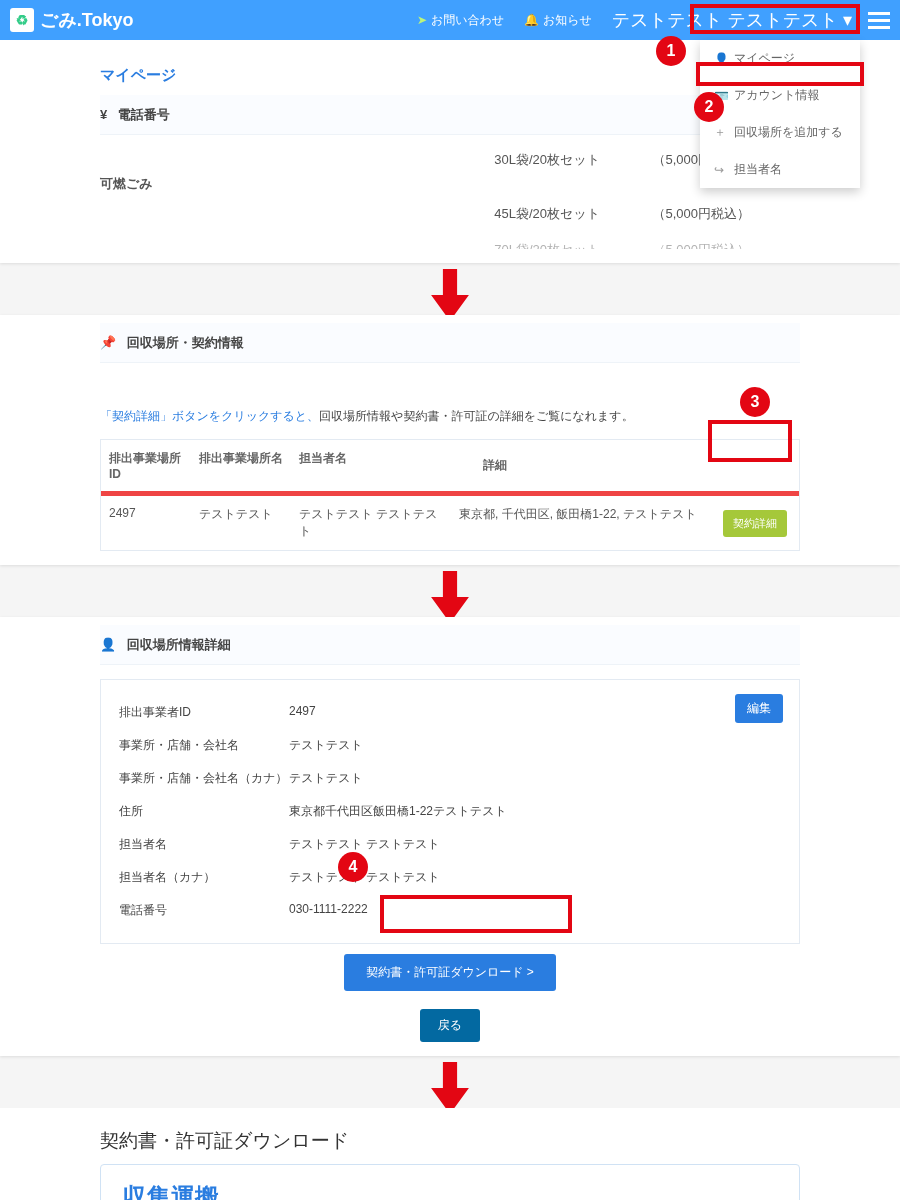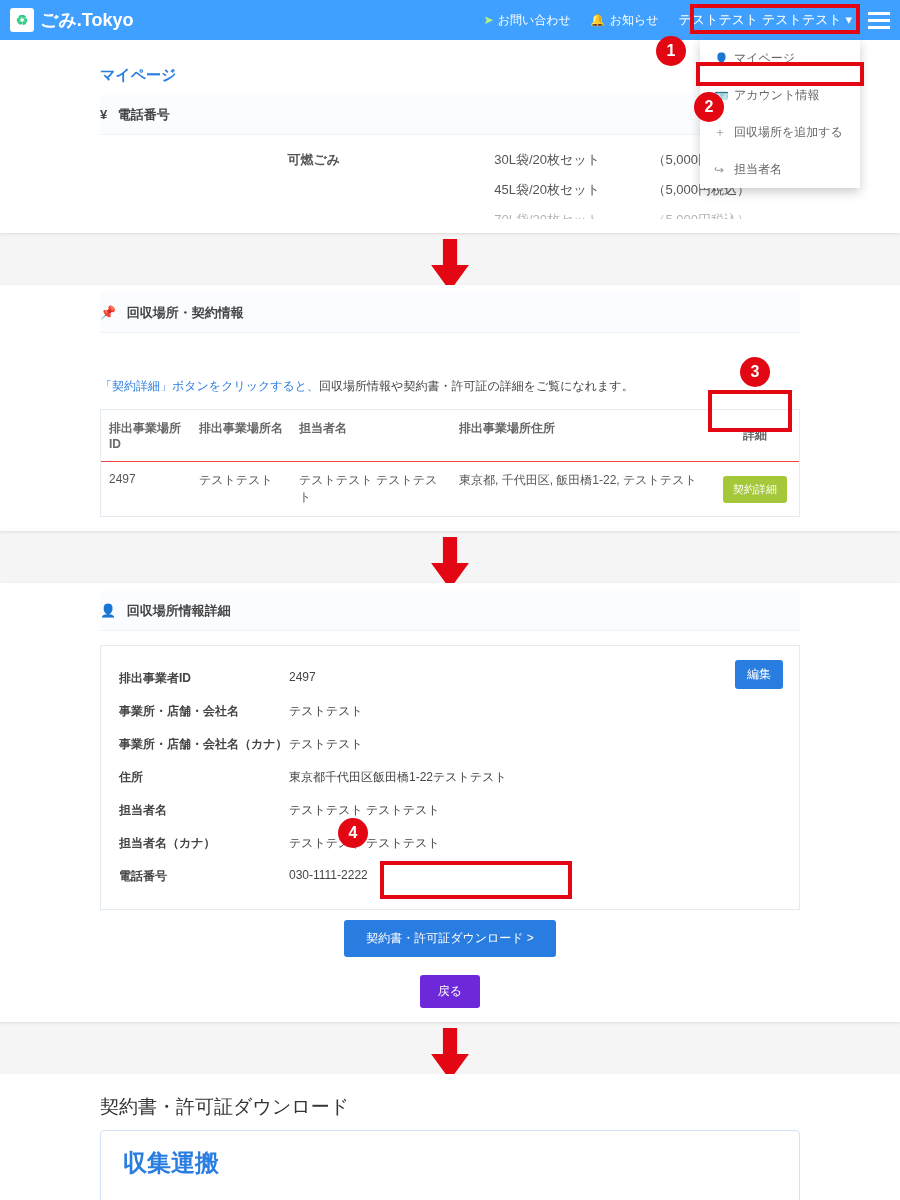--- a/index.html
+++ b/index.html
@@ -4,61 +4,61 @@
 <style>
 * { margin: 0; padding: 0; box-sizing: border-box; font-family: "Hiragino Sans", "Meiryo", sans-serif; }
 body { background: #f5f5f5; width: 900px; margin: 0 auto; }
 
 
 .topbar { background:#40a0ff; height:40px; display:flex; align-items:center; color:#fff; padding:0 10px; position:relative;}
 .logo-box { display:flex; align-items:center; gap:6px; font-size:18px; font-weight:600;}
 .logo-icon { width:24px; height:24px; background:#fff; border-radius:3px; display:flex; align-items:center; justify-content:center; color:#3c8; font-size:14px;}
 .topbar-spacer{flex:1;}
 .topbar-link{font-size:12px; margin:0 10px; display:flex; align-items:center; gap:4px; cursor:pointer;}
-.topbar-user{font-size:13px; padding:4px 10px; cursor:pointer;}
+.topbar-user{font-size:18px; padding:4px 10px; cursor:pointer;}
 .hamburger{margin-left:6px; cursor:pointer;}
 .hamburger div{width:22px;height:3px;background:#fff;margin:4px 0;}
 
 .dropdown{position:absolute; right:40px; top:40px; background:#fff; width:160px; box-shadow:0 4px 10px rgba(0,0,0,.2); z-index:100;}
 .dropdown-item{padding:10px 14px; font-size:12px; color:#666; cursor:pointer; display:flex; align-items:center; gap:8px;}
 .dropdown-icon{width:12px; color:#999;}
 
 .panel{background:#fff; margin:0 0 12px 0; box-shadow:0 1px 3px rgba(0,0,0,.1);}
 .panel-inner{padding:8px 100px 14px;}
 .mypage-title{color:#2a7de0; font-weight:600; font-size:15px; padding:18px 0 10px 0;}
 
 .section-head{background:#fafcff; border-bottom:1px solid #eef3f8; padding:10px 0;}
 .section-head span{font-weight:700; font-size:13px; color:#444;}
 .section-icon{color:#2a7de0; margin-right:6px;}
 
 .price-row{display:flex; font-size:13px; color:#555; padding:6px 0;}
-.price-name{width:240px; text-align:right; font-weight:600;}
+.price-name{width:240px; text-align:left; font-weight:600;margin-top:24px;}
 .price-spec{width:260px; text-align:right;}
 .price-val{width:150px; text-align:right;}
 
 .hint{color:#2a7de0; font-size:12px; padding:6px 0 14px;margin-top:39px;}
 .hint .black{color:#444;}
 
 .table{border:1px solid #e3eaf2; font-size:12px;}
-.table-head{display:flex; background:#fff; border-bottom:1px solid #ef4444;}
+.table-head{display:flex; background:#fff; border-bottom:5px solid #ef4444;}
 .table-head > div, .table-row > div{padding:10px 8px;}
 .table-head > div{color:#666; font-weight:600;}
 .table-row{display:flex; color:#555;}
 .col-id{width:90px;} .col-name{width:100px;} .col-person{width:160px;} .col-addr{flex:1;} .col-act{width:88px; display:flex; align-items:center; justify-content:center;}
 .btn-green{background:#a5c83a; color:#fff; font-size:11px; padding:6px 10px; border:none; border-radius:3px; cursor:pointer;}
 
 .detail-box{border:1px solid #e3eaf2; padding:16px 18px; position:relative;}
 .detail-row{display:flex; font-size:12px; color:#444; padding:8px 0;}
-.detail-label{width:170px; font-weight:700;}
+.detail-label{width:170px; font-weight:400;}
 .detail-value{flex:1;}
 .btn-blue-sm{position:absolute; right:16px; top:14px; background:#2a7de0; color:#fff; font-size:12px; padding:6px 12px; border:none; border-radius:3px; cursor:pointer;}
 
 .btn-row{padding:10px 0 0; text-align:center;}
 .btn-blue{background:#2a7de0; color:#fff; font-size:12px; padding:10px 22px; border:none; border-radius:3px; cursor:pointer;}
-.btn-green-sm{background:#6d28d9; color:#fff; font-size:12px; padding:8px 18px; border:none; border-radius:3px; cursor:pointer; margin-top:8px;}
+.btn-green-sm{background:#0369a1; color:#fff; font-size:12px; padding:8px 18px; border:none; border-radius:3px; cursor:pointer; margin-top:8px;}
 
 .dl-panel{background:#fff; margin:0 0 12px 0; padding:14px 100px 24px;}
 .dl-title{font-size:19px; color:#333; padding:6px 0 10px;}
 .dl-box{border:1px solid #d0e2f4; border-radius:4px; padding:16px 22px;}
 .dl-heading{color:#2a7de0; font-size:24px; font-weight:600; margin-bottom:14px;}
 .company{color:#666; font-size:15px; padding:8px 0 2px; font-weight:600;}
 .company::before{content:"‖ "; color:#bbb; font-weight:400;}
 .links{font-size:13px; color:#2a7de0; padding:4px 0 8px;}
 .links span{cursor:pointer;}
 .links .dot{color:#2a7de0; margin:0 4px 0 0;}
@@ -167,21 +167,20 @@
       <span>回収場所・契約情報</span>
     </div>
     <div class="hint">
       <span>「契約詳細」ボタンをクリックすると、</span><span class="black">回収場所情報や契約書・許可証の詳細をご覧になれます。</span>
     </div>
     <div class="table">
       <div class="table-head">
         <div class="col-id">排出事業場所ID</div>
         <div class="col-name">排出事業場所名</div>
         <div class="col-person">担当者名</div>
-        <div class="col-addr">排出事業場所住所</div>
         <div class="col-act">詳細</div>
       </div>
       <div class="table-row">
         <div class="col-id">2497</div>
         <div class="col-name">テストテスト</div>
         <div class="col-person">テストテスト テストテスト</div>
         <div class="col-addr">東京都, 千代田区, 飯田橋1-22, テストテスト</div>
         <div class="col-act">
           <button class="btn-green">契約詳細</button>
         </div>

